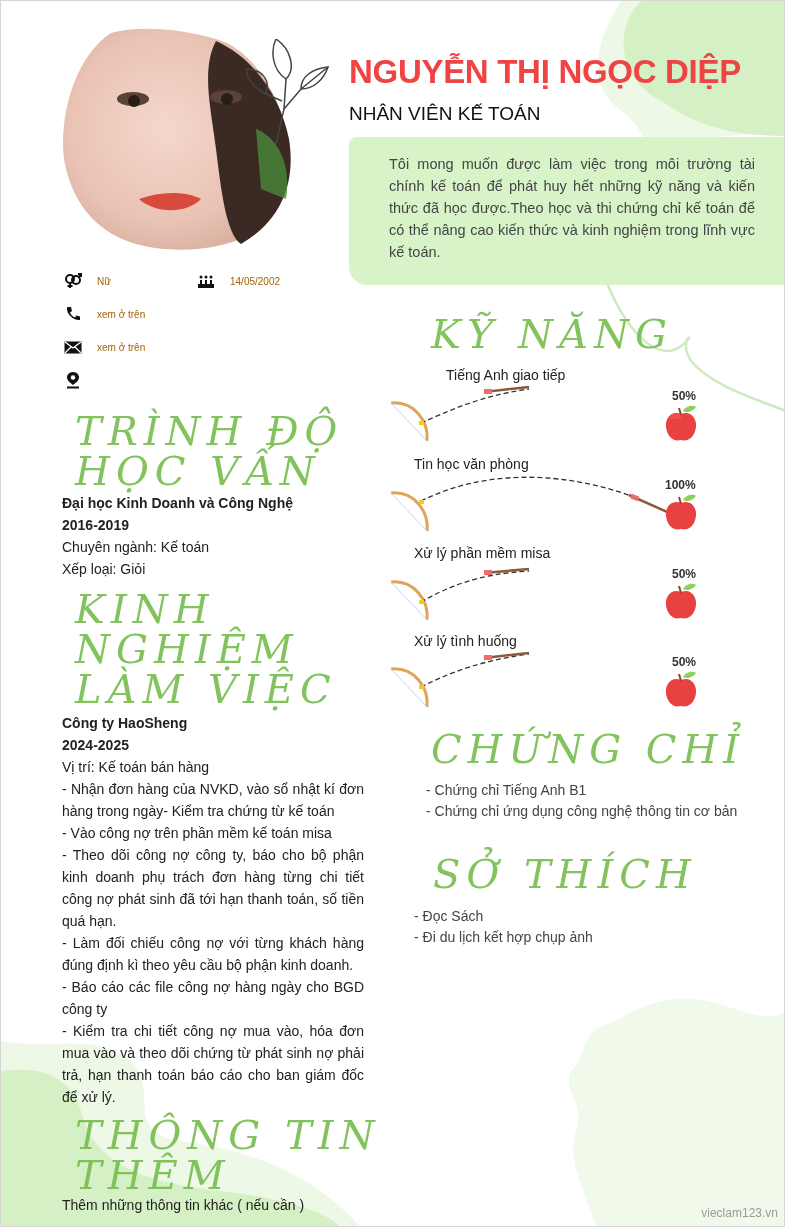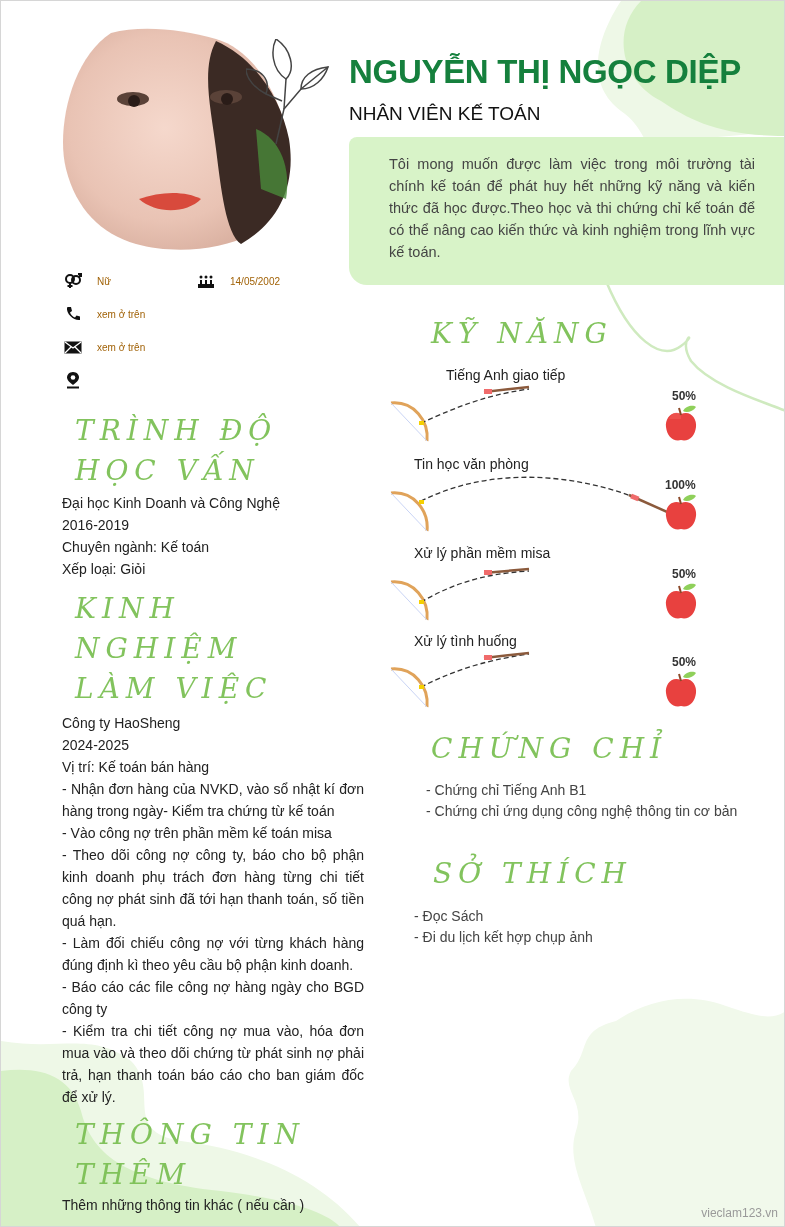--- a/index.html
+++ b/index.html
@@ -2,32 +2,32 @@
 <html><head>
 <meta charset="utf-8">
 <style>
   * { box-sizing: border-box; margin: 0; padding: 0; }
   html, body { width: 785px; height: 1227px; overflow: hidden; background: #fff; }
   body { font-family: "Liberation Sans", "DejaVu Sans", sans-serif; color: #222; position: relative; }
   .page { position: absolute; left: 0; top: 0; width: 785px; height: 1227px; border: 1px solid #d6d6d6; overflow: hidden; background: #fff; }
   .bg-shape { position: absolute; pointer-events: none; }
   .abs { position: absolute; }
 
-  .name { left: 348px; top: 52px; font-size: 33px; font-weight: bold; color: #15803d; letter-spacing: -0.3px; white-space: nowrap; }
+  .name { left: 348px; top: 52px; font-size: 33px; font-weight: bold; color: #ef4444; letter-spacing: -0.3px; white-space: nowrap; }
   .job { left: 348px; top: 102px; font-size: 19px; color: #111; white-space: nowrap; }
   .objective { left: 388px; top: 152px; width: 366px; font-size: 14.5px; line-height: 22px; color: #444; text-align: justify; }
 
   .info-row { position: absolute; font-size: 10px; color: #a16207; display: flex; align-items: center; }
   .info-row .ic { width: 22px; height: 18px; display: inline-flex; align-items: center; justify-content: center; margin-right: 13px; }
   .addr { left: 66px; top: 396px; width: 290px; font-size: 14px; line-height: 22px; color: #222; }
 
-  .script { position: absolute; font-family: "DejaVu Serif", serif; font-style: italic; color: #7cc055; font-size: 28px; letter-spacing: 6px; line-height: 40px; opacity: 0.95; }
+  .script { position: absolute; font-family: "DejaVu Serif", serif; font-style: italic; color: #7cc055; font-size: 40px; letter-spacing: 6px; line-height: 40px; opacity: 0.95; }
 
   .block { position: absolute; font-size: 14px; line-height: 22px; color: #222; }
-  .block b { font-weight: normal; }
+  .block b { font-weight: bold; }
   .just { text-align: justify; }
 
   .skill-label { position: absolute; font-size: 14px; color: #222; }
   .skill-pct { position: absolute; font-size: 12px; font-weight: bold; color: #333; }
   .list { position: absolute; font-size: 14px; line-height: 21px; color: #444; }
   .watermark { position: absolute; right: 6px; bottom: 6px; font-size: 12px; color: #9a9a9a; }
 </style>
 </head>
 <body>
 

